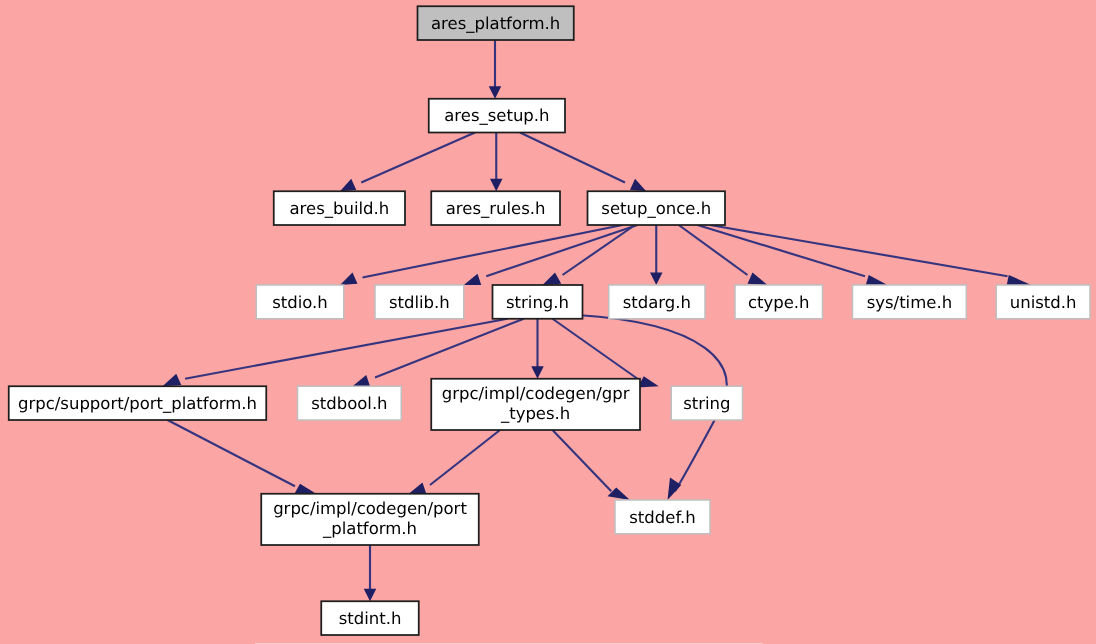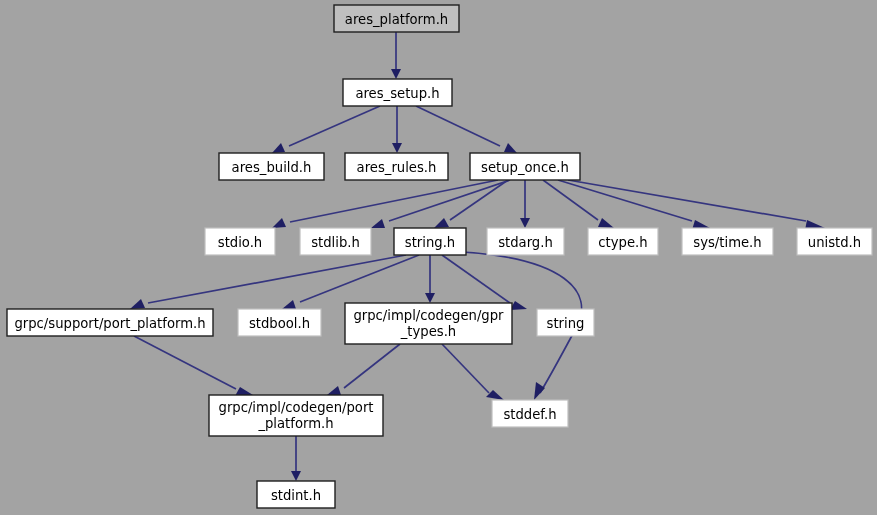--- a/index.html
+++ b/index.html
@@ -4,21 +4,21 @@
 <style>
   html, body {
     margin: 0;
     padding: 0;
     background: #ffffff;
   }
   #graph-root {
     position: relative;
     width: 877px;
     height: 515px;
-    background: #a3a3a3;
+    background: #fca5a5;
     font-family: "DejaVu Sans", "Liberation Sans", sans-serif;
     overflow: hidden;
   }
   svg.graph-canvas {
     position: absolute;
     top: 0;
     left: 0;
     width: 877px;
     height: 515px;
   }

